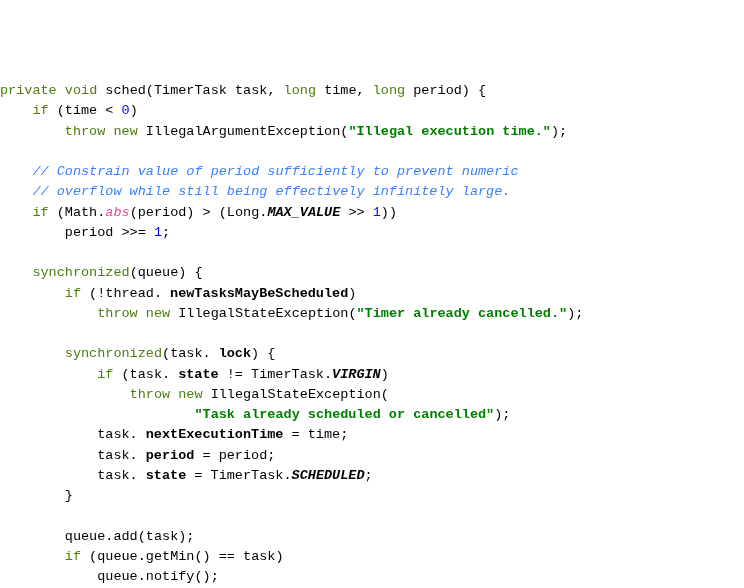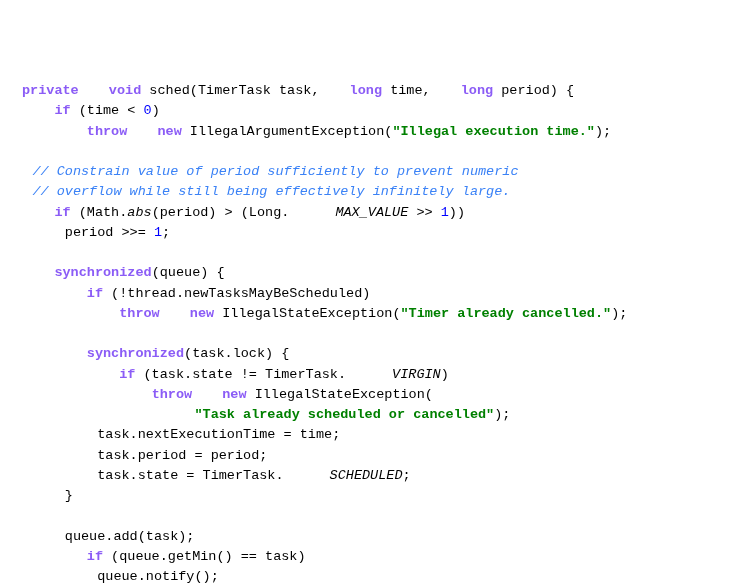--- a/index.html
+++ b/index.html
@@ -5,24 +5,24 @@
     body {
       font-family: Consolas, "Courier New", monospace;
       font-size: 13.5px;
       line-height: 1.5;
       white-space: pre;
       margin: 0;
       padding: 0;
       background: #ffffff;
       color: #000000;
     }
-    .kw { color: #8b5cf6; font-weight: bold; margin-left: 22px; }
-    .prop { color: #000000; font-weight: normal; }
-    .static-ital { color: #000000; font-style: italic; font-weight: normal; margin-left: 46px; }
-    .static-ital-plain { color: #000000; font-style: italic; }
+    .kw { color: #4d7c0f; font-weight: normal; }
+    .prop { color: #000000; font-weight: bold; margin-left: 8px; }
+    .static-ital { color: #000000; font-style: italic; font-weight: bold; }
+    .static-ital-plain { color: #ec4899; font-style: italic; }
     .str { color: #008000; font-weight: bold; }
     .comment { color: #3b82f6; font-style: italic; }
     .num { color: #0000ff; }
     .line { display: block; }
   </style>
 </head>
 <body>
 
 
 

